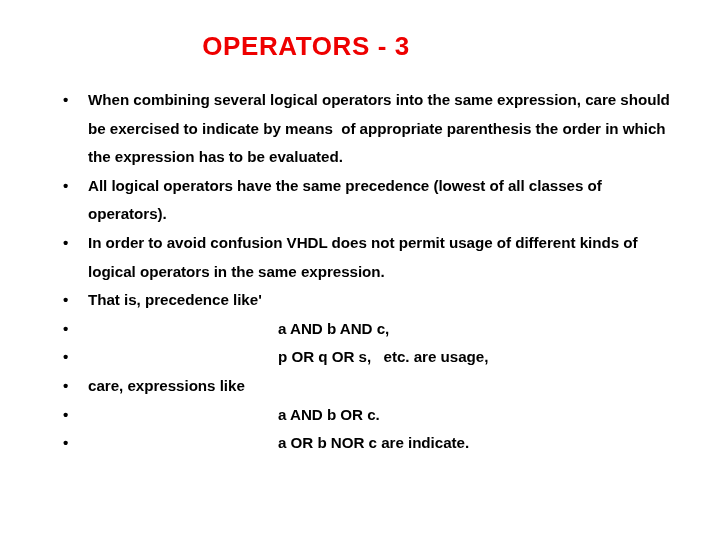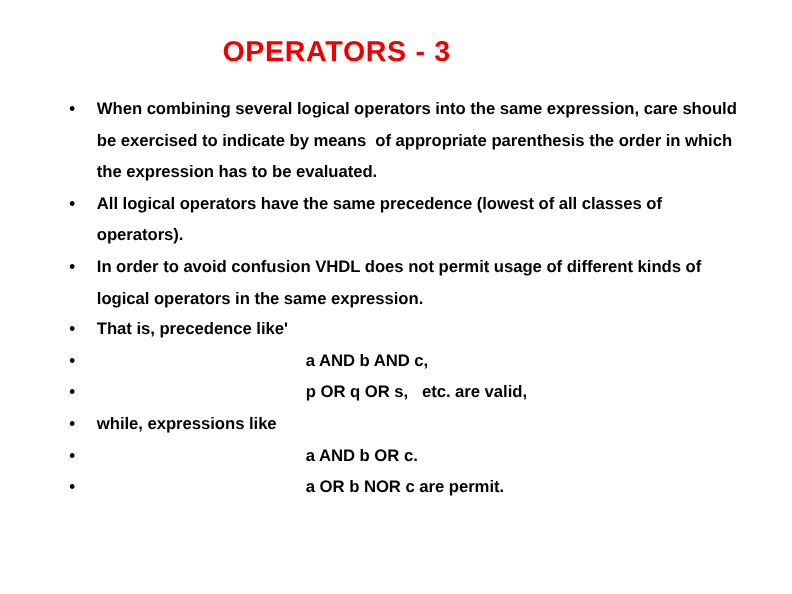--- a/index.html
+++ b/index.html
@@ -77,19 +77,19 @@
 <div id="slide">
 
   <div id="slide-title">OPERATORS - 3</div>
 
   <ul id="body-list">
       <li class="bullet-item"><span class="bullet-marker">•</span><span class="bullet-text">When combining several logical operators into the same expression, care should be exercised to indicate by means  of appropriate parenthesis the order in which the expression has to be evaluated.</span></li>
       <li class="bullet-item"><span class="bullet-marker">•</span><span class="bullet-text">All logical operators have the same precedence (lowest of all classes of operators).</span></li>
       <li class="bullet-item"><span class="bullet-marker">•</span><span class="bullet-text">In order to avoid confusion VHDL does not permit usage of different kinds of logical operators in the same expression.</span></li>
       <li class="bullet-item"><span class="bullet-marker">•</span><span class="bullet-text">That is, precedence like'</span></li>
       <li class="bullet-item indented"><span class="bullet-marker">•</span><span class="bullet-text">a AND b AND c,</span></li>
-      <li class="bullet-item indented"><span class="bullet-marker">•</span><span class="bullet-text">p OR q OR s,   etc. are valid,</span></li>
-      <li class="bullet-item"><span class="bullet-marker">•</span><span class="bullet-text">while, expressions like</span></li>
+      <li class="bullet-item indented"><span class="bullet-marker">•</span><span class="bullet-text">p OR q OR s,   etc. are usage,</span></li>
+      <li class="bullet-item"><span class="bullet-marker">•</span><span class="bullet-text">care, expressions like</span></li>
       <li class="bullet-item indented"><span class="bullet-marker">•</span><span class="bullet-text">a AND b OR c.</span></li>
-      <li class="bullet-item indented"><span class="bullet-marker">•</span><span class="bullet-text">a OR b NOR c are permit.</span></li>
+      <li class="bullet-item indented"><span class="bullet-marker">•</span><span class="bullet-text">a OR b NOR c are indicate.</span></li>
     </ul>
 
 </div>
 
 </body></html>

